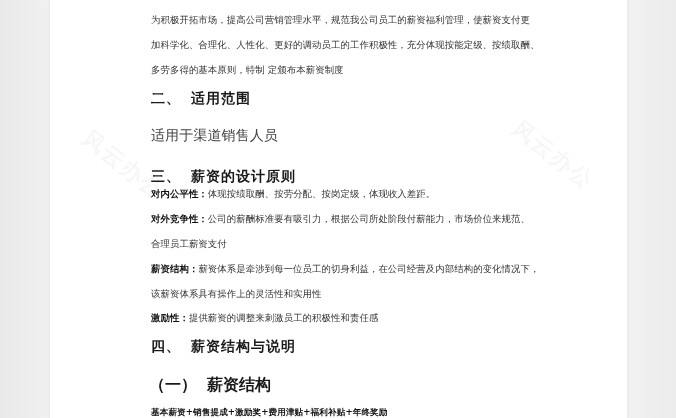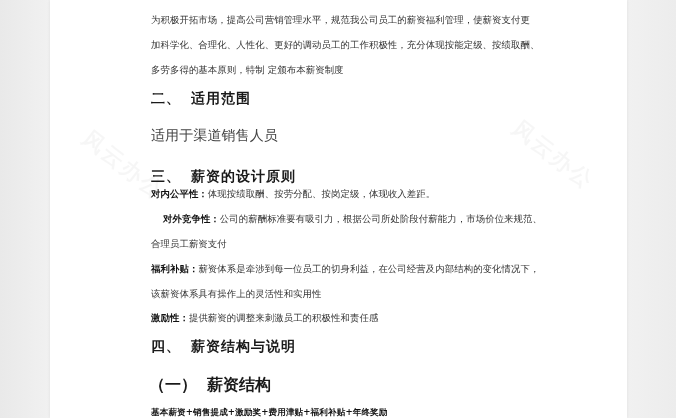--- a/index.html
+++ b/index.html
@@ -73,27 +73,27 @@
       <div class="p small" style="top:127px;">适用于渠道销售人员</div>
 
       <div class="h2" style="top:168px;">
         <span>三、</span><span class="gap"></span><span>薪资的设计原则</span>
       </div>
 
       <div class="p" style="top:188px;">
         <span class="label">对内公平性：</span><span>体现按绩取酬、按劳分配、按岗定级，体现收入差距。</span>
       </div>
 
-      <div class="p" style="top:213px;margin-left:12px;">
+      <div class="p" style="top:213px;">
         <span class="label">对外竞争性：</span><span>公司的薪酬标准要有吸引力，根据公司所处阶段付薪能力，市场价位来规范、</span>
       </div>
       <div class="p" style="top:238px;">合理员工薪资支付</div>
 
       <div class="p" style="top:263px;">
-        <span class="label">福利补贴：</span><span>薪资体系是牵涉到每一位员工的切身利益，在公司经营及内部结构的变化情况下，</span>
+        <span class="label">薪资结构：</span><span>薪资体系是牵涉到每一位员工的切身利益，在公司经营及内部结构的变化情况下，</span>
       </div>
       <div class="p" style="top:288px;">该薪资体系具有操作上的灵活性和实用性</div>
 
       <div class="p" style="top:312px;">
         <span class="label">激励性：</span><span>提供薪资的调整来刺激员工的积极性和责任感</span>
       </div>
 
       <div class="h2" style="top:338px;">
         <span>四、</span><span class="gap"></span><span>薪资结构与说明</span>
       </div>

